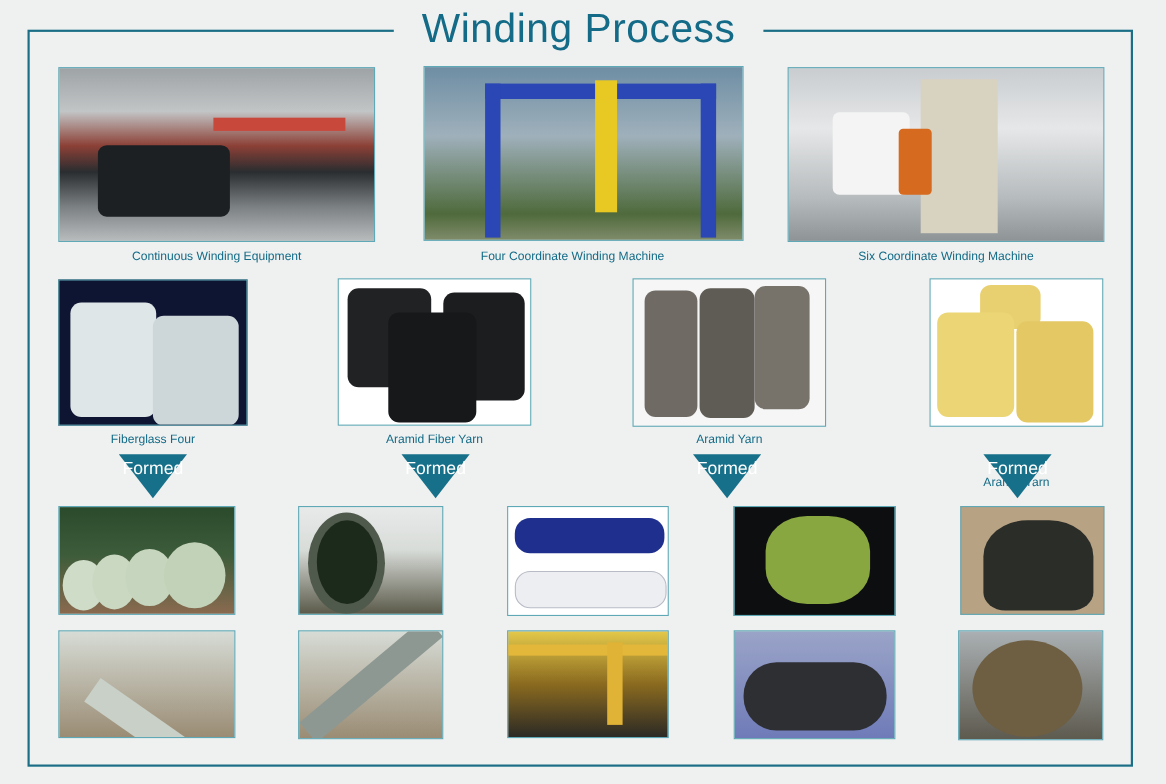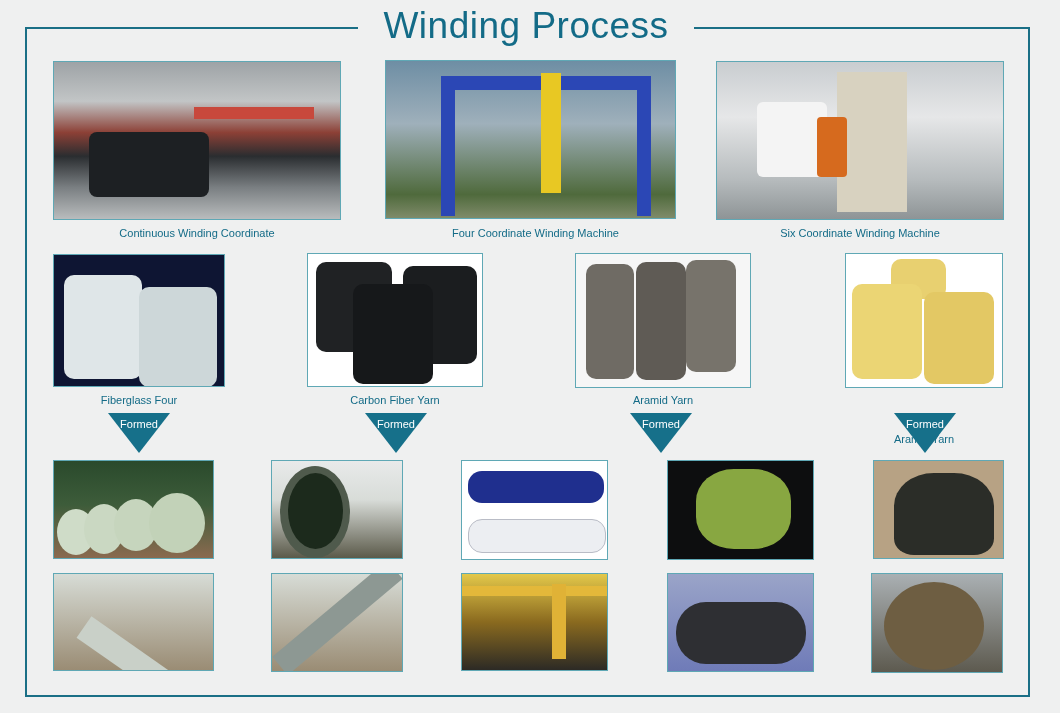--- a/index.html
+++ b/index.html
@@ -3,21 +3,21 @@
 <meta charset="utf-8">
 <style>
   html,body{margin:0;padding:0;}
   body{width:1060px;height:713px;background:#eff0f0;position:relative;overflow:hidden;font-family:"Liberation Sans",sans-serif;}
   .frame{position:absolute;left:25px;top:27px;width:1005px;height:670px;border:2px solid #1a6f86;box-sizing:border-box;}
   .title-wrap{position:absolute;left:358px;top:0;width:336px;height:52px;background:#eff0f0;display:flex;align-items:center;justify-content:center;}
   .title{color:#136b87;font-size:37px;letter-spacing:0.5px;}
   .cap{position:absolute;color:#136b87;font-size:11px;text-align:center;white-space:nowrap;}
   .img{position:absolute;border:1px solid #5fa8b5;box-sizing:border-box;overflow:hidden;}
   .arrow{position:absolute;width:0;height:0;border-left:31px solid transparent;border-right:31px solid transparent;border-top:40px solid #16708a;}
-  .arrow-label{position:absolute;color:#fff;font-size:11px;width:62px;text-align:center;}
+  .arrow-label{position:absolute;color:#fff;font-size:16px;width:62px;text-align:center;}
   
   .m1{background:linear-gradient(180deg,#9ea3a6 0%,#c2c5c6 25%,#8c4036 45%,#2a2d30 60%,#7a7f82 80%,#b9bcbd 100%);}
   .m1 .drum{position:absolute;left:35px;top:70px;width:120px;height:65px;background:#1d2023;border-radius:8px;}
   .m1 .rail{position:absolute;left:140px;top:45px;width:120px;height:12px;background:#c8483c;}
   .m2{background:linear-gradient(180deg,#6e8ea4 0%,#9fb0bb 40%,#4f6a3c 85%,#7f8b6a 100%);}
   .m2 .frameblue{position:absolute;left:55px;top:15px;width:210px;height:140px;border:14px solid #2b47b5;border-bottom:none;box-sizing:border-box;}
   .m2 .yellow{position:absolute;left:155px;top:12px;width:20px;height:120px;background:#e8c823;}
   .m3{background:linear-gradient(180deg,#c9cdd0 0%,#e6e7e8 35%,#b6bbbd 75%,#8e9496 100%);}
   .m3 .tower{position:absolute;left:120px;top:10px;width:70px;height:140px;background:#d8d2c0;}
   .m3 .robot{position:absolute;left:100px;top:55px;width:30px;height:60px;background:#d66a1e;border-radius:4px;}
@@ -46,27 +46,27 @@
 <div class="frame"></div>
 
 <div class="title-wrap">
   <span class="title">Winding Process</span>
 </div>
 
 <div class="img m1" style="left:53px;top:61px;width:288px;height:159px;">
   <div class="rail"></div>
     <div class="drum"></div>
 </div>
-<div class="cap" style="left:53px;top:227px;width:288px;">Continuous Winding Coordinate</div>
+<div class="cap" style="left:53px;top:227px;width:288px;">Continuous Winding Equipment</div>
 
 <div class="img m2" style="left:385px;top:60px;width:291px;height:159px;">
   <div class="frameblue"></div>
     <div class="yellow"></div>
 </div>
-<div class="cap" style="left:390px;top:227px;width:291px;">Four Coordinate Winding Machine</div>
+<div class="cap" style="left:375px;top:227px;width:291px;">Four Coordinate Winding Machine</div>
 
 <div class="img m3" style="left:716px;top:61px;width:288px;height:159px;">
   <div class="white"></div>
     <div class="tower"></div>
     <div class="robot"></div>
 </div>
 <div class="cap" style="left:716px;top:227px;width:288px;">Six Coordinate Winding Machine</div>
 
 <div class="img y1" style="left:53px;top:254px;width:172px;height:133px;">
   <div class="spool" style="left:10px;top:20px;width:78px;height:104px;background:#dfe6e8;"></div>
@@ -74,21 +74,21 @@
 </div>
 <div class="cap" style="left:53px;top:394px;width:172px;">Fiberglass Four</div>
 <div class="arrow" style="left:108px;top:413px;"></div>
 <div class="arrow-label" style="left:108px;top:418px;">Formed</div>
 
 <div class="img y2" style="left:307px;top:253px;width:176px;height:134px;">
   <div class="spool" style="left:8px;top:8px;width:76px;height:90px;background:#202224;"></div>
   <div class="spool" style="left:95px;top:12px;width:74px;height:98px;background:#1b1d1f;"></div>
   <div class="spool" style="left:45px;top:30px;width:80px;height:100px;background:#16181a;"></div>
 </div>
-<div class="cap" style="left:307px;top:394px;width:176px;">Carbon Fiber Yarn</div>
+<div class="cap" style="left:307px;top:394px;width:176px;">Aramid Fiber Yarn</div>
 <div class="arrow" style="left:365px;top:413px;"></div>
 <div class="arrow-label" style="left:365px;top:418px;">Formed</div>
 
 <div class="img y3" style="left:575px;top:253px;width:176px;height:135px;">
   <div class="spool" style="left:10px;top:10px;width:48px;height:115px;background:#6f6b64;"></div>
   <div class="spool" style="left:60px;top:8px;width:50px;height:118px;background:#5f5b55;"></div>
   <div class="spool" style="left:110px;top:6px;width:50px;height:112px;background:#77736b;"></div>
 </div>
 <div class="cap" style="left:575px;top:394px;width:176px;">Aramid Yarn</div>
 <div class="arrow" style="left:630px;top:413px;"></div>

